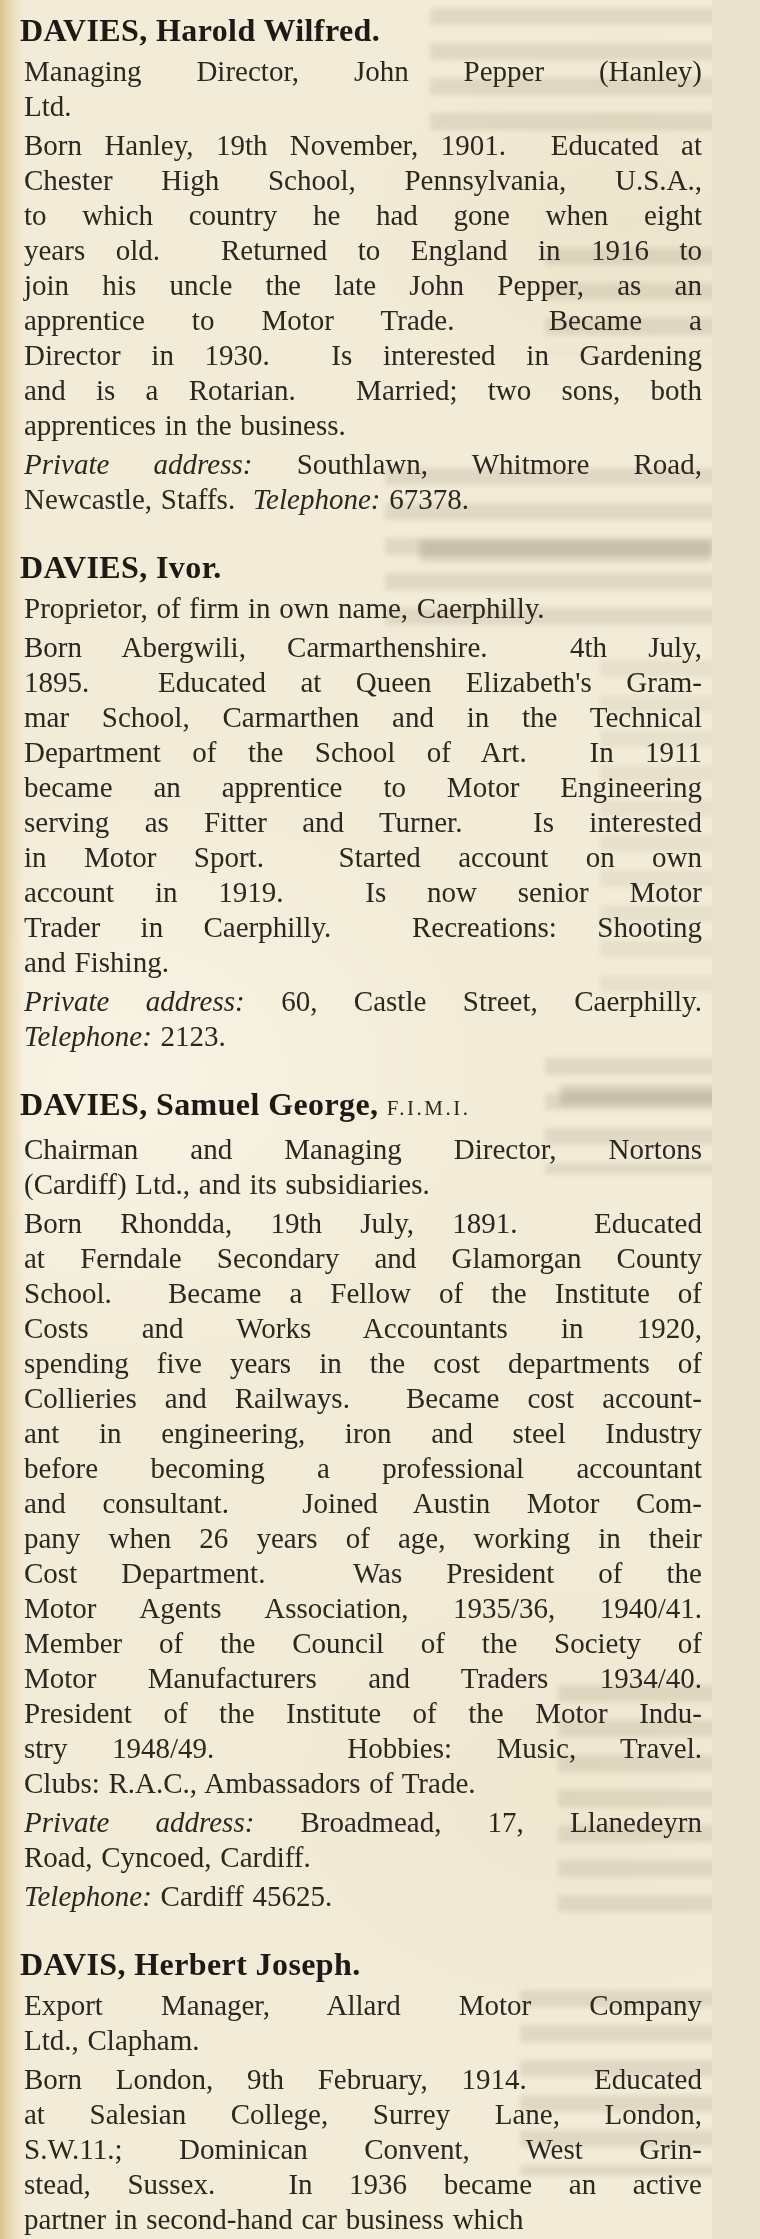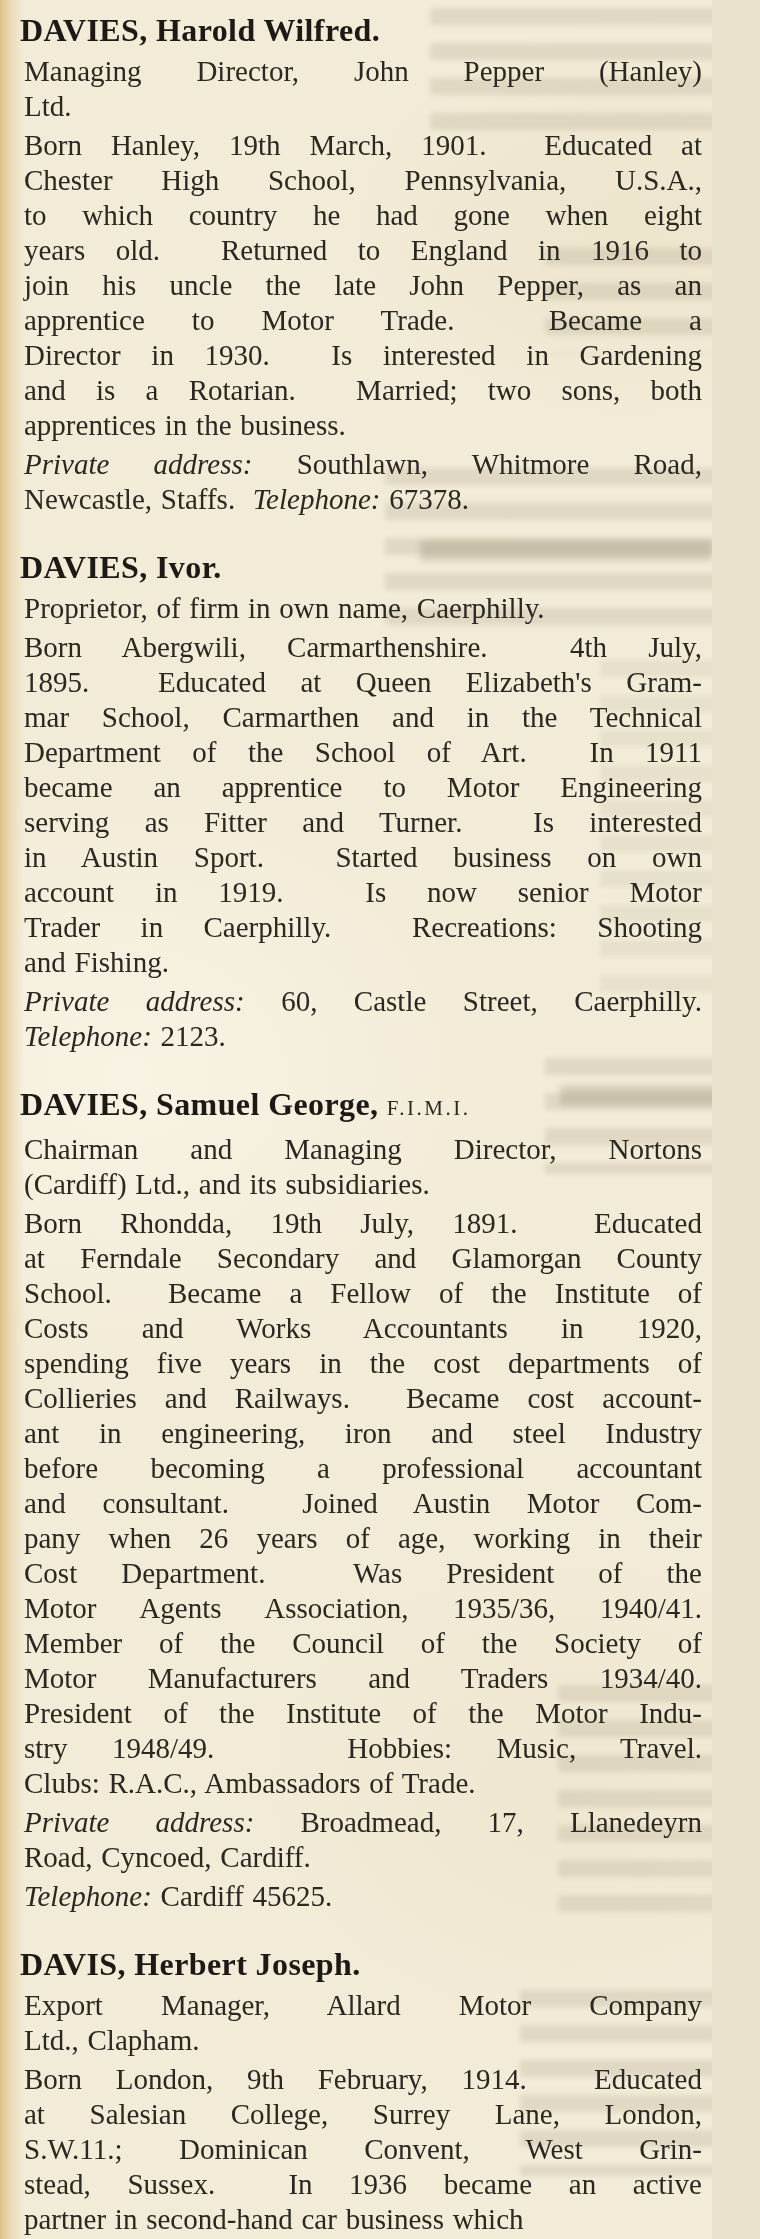--- a/index.html
+++ b/index.html
@@ -91,21 +91,21 @@
   <div class="ghost" style="left:520px;top:1990px;width:234px;height:186px;"></div>
 
   <main class="column" id="entries">
       <article class="entry">
         <h2 class="heading"><span>DAVIES, Harold Wilfred.</span> </h2>
         <div class="para">
           <div class="line">Managing Director, John Pepper (Hanley)</div>
           <div class="line">Ltd.</div>
         </div>
         <div class="para">
-          <div class="line">Born Hanley, 19th March, 1901.  Educated at</div>
+          <div class="line">Born Hanley, 19th November, 1901.  Educated at</div>
           <div class="line">Chester High School, Pennsylvania, U.S.A.,</div>
           <div class="line">to which country he had gone when eight</div>
           <div class="line">years old.  Returned to England in 1916 to</div>
           <div class="line">join his uncle the late John Pepper, as an</div>
           <div class="line">apprentice to Motor Trade.  Became a</div>
           <div class="line">Director in 1930.  Is interested in Gardening</div>
           <div class="line">and is a Rotarian.  Married; two sons, both</div>
           <div class="line">apprentices in the business.</div>
         </div>
         <div class="para">
@@ -118,21 +118,21 @@
         <div class="para">
           <div class="line">Proprietor, of firm in own name, Caerphilly.</div>
         </div>
         <div class="para">
           <div class="line">Born Abergwili, Carmarthenshire.  4th July,</div>
           <div class="line">1895.  Educated at Queen Elizabeth's Gram-</div>
           <div class="line">mar School, Carmarthen and in the Technical</div>
           <div class="line">Department of the School of Art.  In 1911</div>
           <div class="line">became an apprentice to Motor Engineering</div>
           <div class="line">serving as Fitter and Turner.  Is interested</div>
-          <div class="line">in Austin Sport.  Started business on own</div>
+          <div class="line">in Motor Sport.  Started account on own</div>
           <div class="line">account in 1919.  Is now senior Motor</div>
           <div class="line">Trader in Caerphilly.  Recreations: Shooting</div>
           <div class="line">and Fishing.</div>
         </div>
         <div class="para">
           <div class="line"><em>Private address:</em> 60, Castle Street, Caerphilly.</div>
           <div class="line"><em>Telephone:</em> 2123.</div>
         </div>
       </article>
       <article class="entry">

